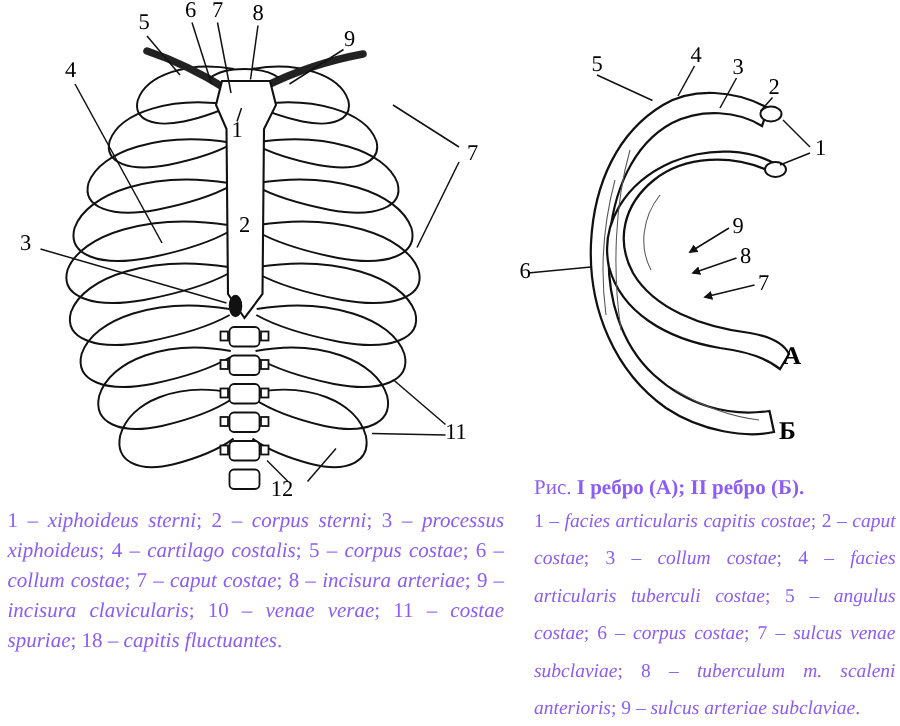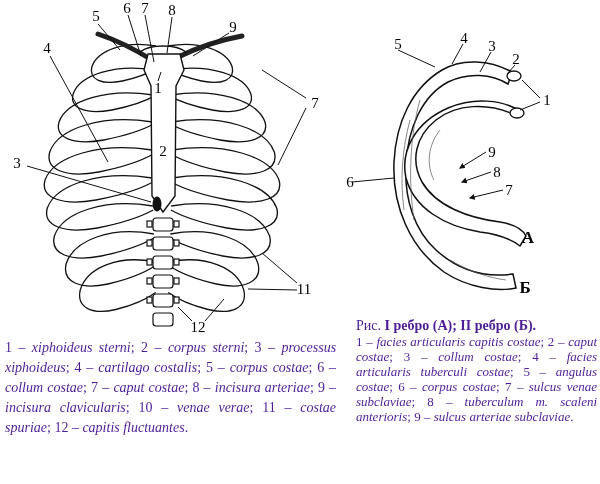--- a/index.html
+++ b/index.html
@@ -2,29 +2,29 @@
 <html><head>
 <meta charset="utf-8">
 <style>
   html,body{margin:0;padding:0;background:#fff;}
   #page{position:relative;width:600px;height:484px;background:#fff;overflow:hidden;
         font-family:"Liberation Serif",serif;color:#000;}
   svg{position:absolute;}
   .fl{position:absolute;transform:translate(-50%,-50%);
       font:15px "Liberation Serif",serif;color:#000;line-height:1;}
   .fl.letter{font-weight:bold;font-size:17px;}
-  .caption{position:absolute;color:#4c1d95;}
+  .caption{position:absolute;color:#8b5cf6;}
   .cap-title{font-size:14.5px;}
   .cap-title b{font-weight:bold;}
   .cap-body{text-align:justify;}
   #cap-left{left:5px;top:338px;width:331px;}
   #cap-left .cap-body{font-size:14px;line-height:20px;}
   #cap-right{left:356px;top:318px;width:241px;}
   #cap-right .cap-title{font-size:14px;}
-  #cap-right .cap-body{font-size:13px;line-height:15px;}
+  #cap-right .cap-body{font-size:13px;line-height:25px;}
   .cap-body i{font-style:italic;}
 </style>
 </head>
 <body>
 
 <div id="page">
 
   <svg style="left:0;top:0;" width="340" height="340" viewBox="0 0 340 340">
     <defs>
       <path id="ribL" d="M152 0 C100 -8 54 6 45 30 C40 48 62 56 96 50 C122 45 142 38 153 32" fill="none" stroke="#111" stroke-width="1.3" vector-effect="non-scaling-stroke"></path>
@@ -138,21 +138,21 @@
   <span class="fl" style="left:163px;top:151px">2</span>
   <span class="fl" style="left:17px;top:163px">3</span>
   <span class="fl" style="left:47px;top:48px">4</span>
   <span class="fl" style="left:96px;top:16px">5</span>
   <span class="fl" style="left:127px;top:8px">6</span>
   <span class="fl" style="left:145px;top:8px">7</span>
   <span class="fl" style="left:172px;top:10px">8</span>
   <span class="fl" style="left:233px;top:27px">9</span>
   <span class="fl" style="left:315px;top:103px">7</span>
   <span class="fl" style="left:304px;top:289px">11</span>
-  <span class="fl" style="left:198px;top:327px">12</span>
+  <span class="fl" style="left:188px;top:327px">12</span>
 
   <span class="fl" style="left:547px;top:100px">1</span>
   <span class="fl" style="left:516px;top:59px">2</span>
   <span class="fl" style="left:492px;top:46px">3</span>
   <span class="fl" style="left:464px;top:38px">4</span>
   <span class="fl" style="left:398px;top:44px">5</span>
   <span class="fl" style="left:350px;top:182px">6</span>
   <span class="fl" style="left:509px;top:190px">7</span>
   <span class="fl" style="left:497px;top:172px">8</span>
   <span class="fl" style="left:492px;top:152px">9</span>
@@ -165,21 +165,21 @@
       <span><span>2 –</span> <i>corpus sterni</i><span>;</span></span>
       <span><span>3 –</span> <i>processus xiphoideus</i><span>;</span></span>
       <span><span>4 –</span> <i>cartilago costalis</i><span>;</span></span>
       <span><span>5 –</span> <i>corpus costae</i><span>;</span></span>
       <span><span>6 –</span> <i>collum costae</i><span>;</span></span>
       <span><span>7 –</span> <i>caput costae</i><span>;</span></span>
       <span><span>8 –</span> <i>incisura arteriae</i><span>;</span></span>
       <span><span>9 –</span> <i>incisura clavicularis</i><span>;</span></span>
       <span><span>10 –</span> <i>venae verae</i><span>;</span></span>
       <span><span>11 –</span> <i>costae spuriae</i><span>;</span></span>
-      <span><span>12 –</span> <i>capitis fluctuantes</i><span>.</span></span>
+      <span><span>18 –</span> <i>capitis fluctuantes</i><span>.</span></span>
     </p>
   </div>
 
   <div class="caption" id="cap-right">
     <div class="cap-title"><span>Рис.</span> <b>I ребро (А); II ребро (Б).</b></div>
     <p class="cap-body" style="margin:0;">
       <span><span>1 –</span> <i>facies articularis capitis costae</i><span>;</span></span>
       <span><span>2 –</span> <i>caput costae</i><span>;</span></span>
       <span><span>3 –</span> <i>collum costae</i><span>;</span></span>
       <span><span>4 –</span> <i>facies articularis tuberculi costae</i><span>;</span></span>

